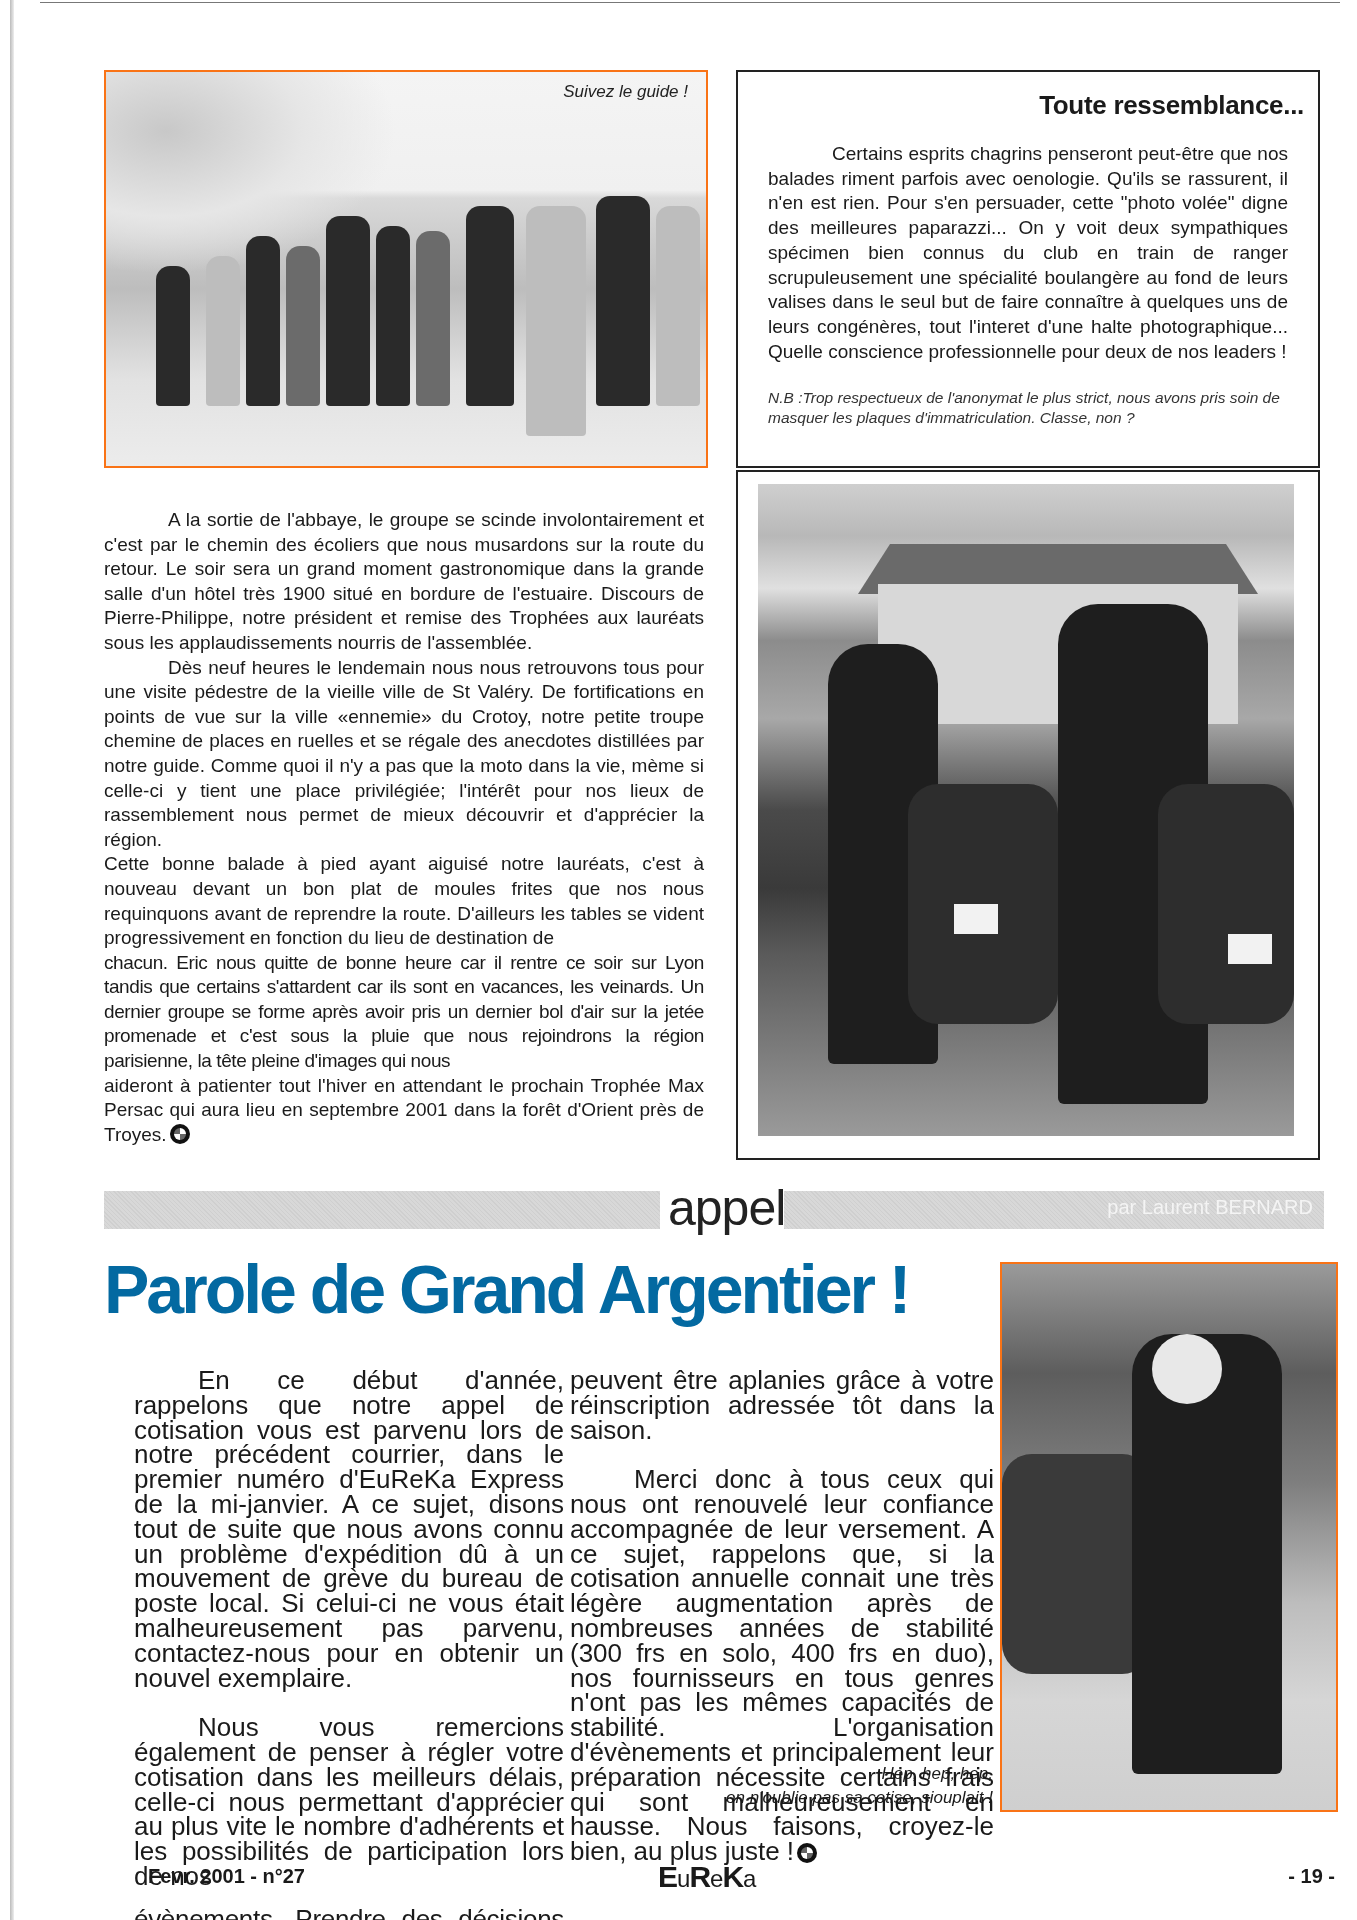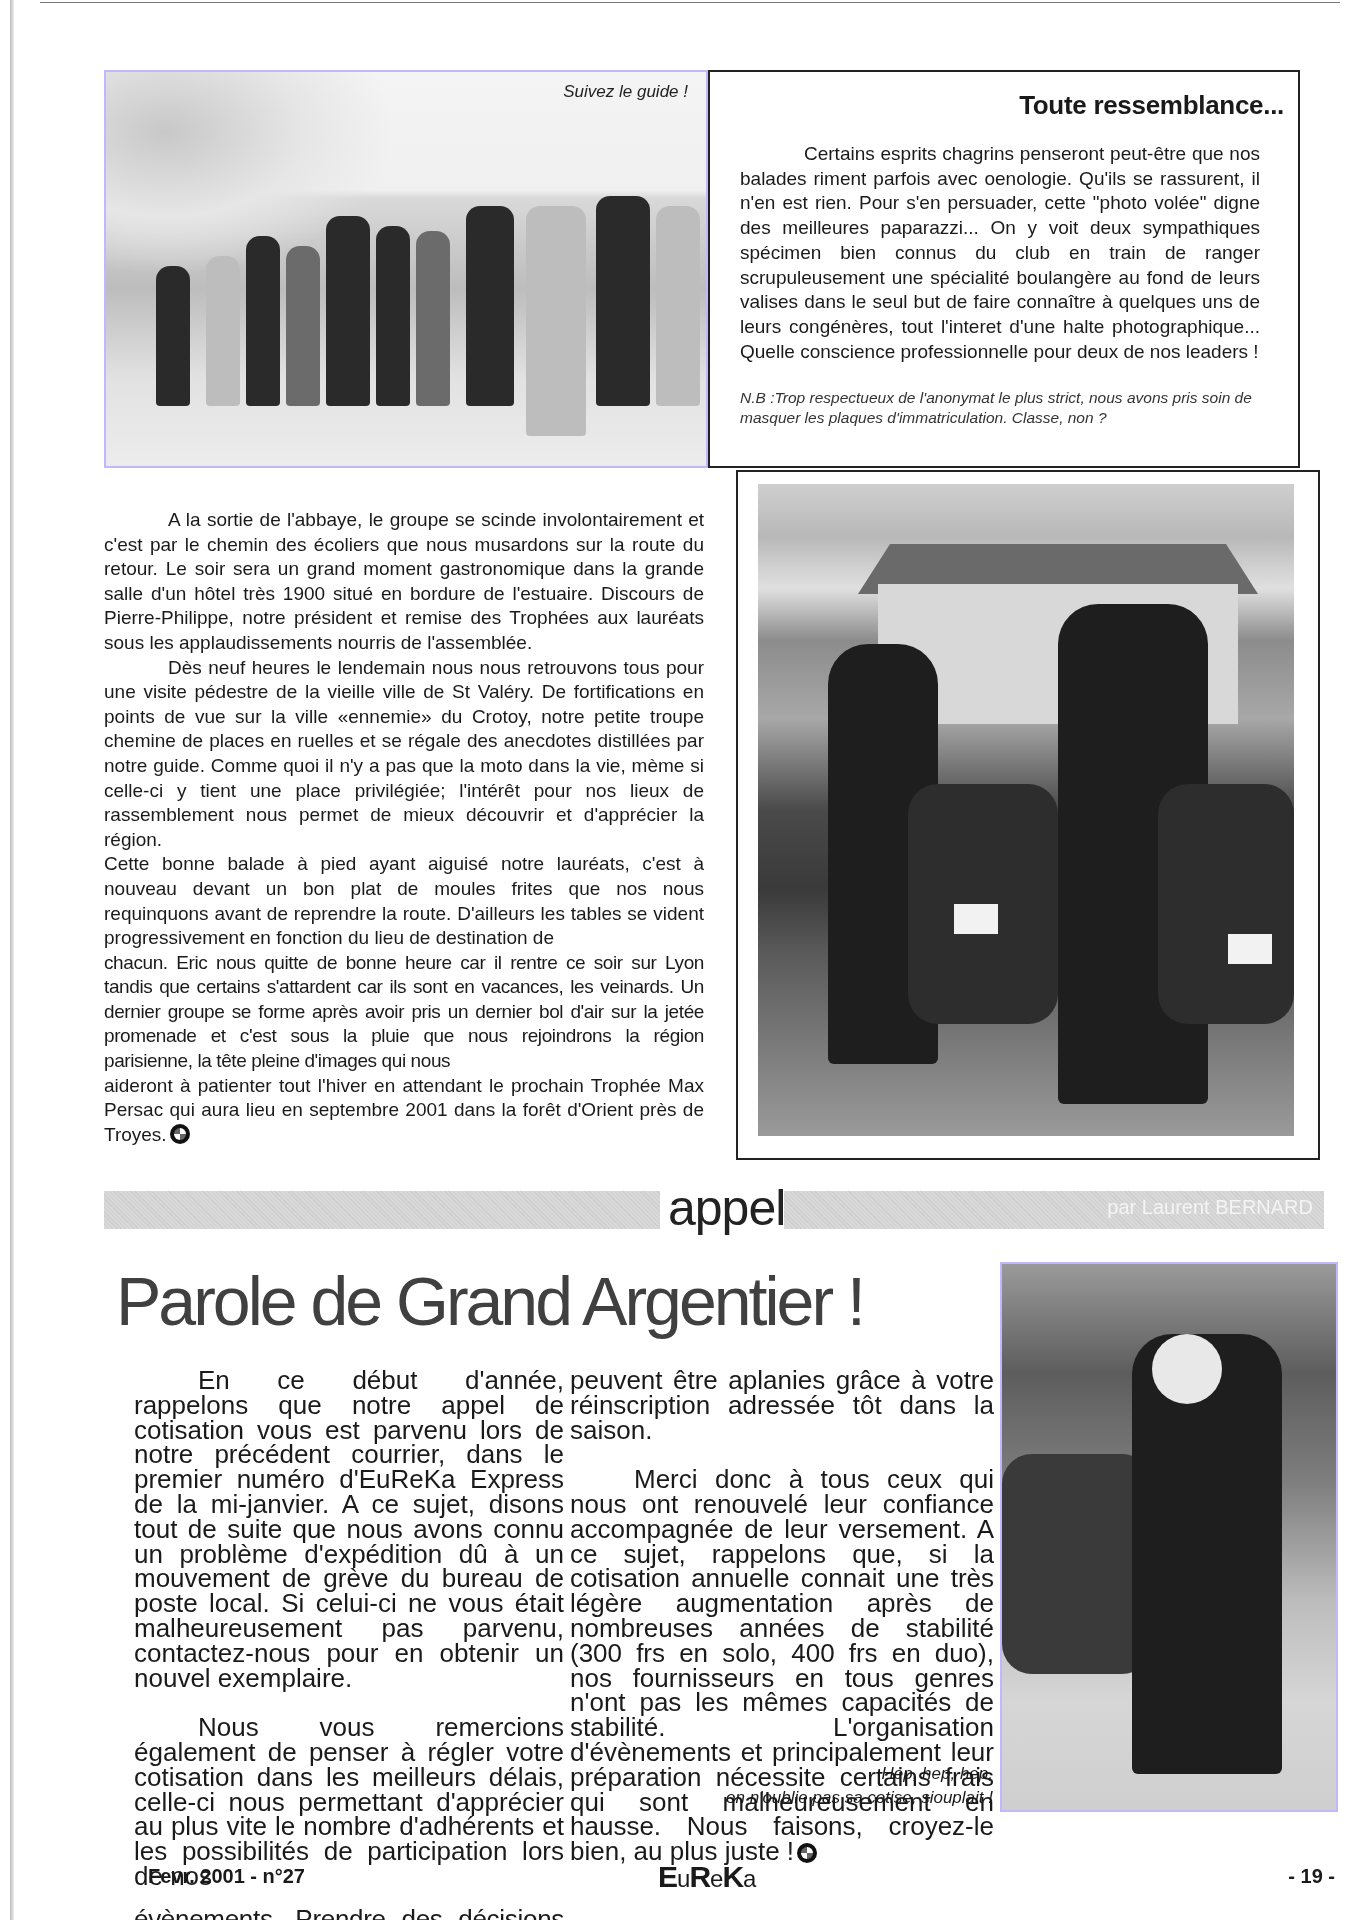--- a/index.html
+++ b/index.html
@@ -4,37 +4,37 @@
 <style>
   html, body { margin: 0; padding: 0; }
   body {
     width: 1357px; height: 1920px; position: relative; overflow: hidden;
     background: #ffffff; color: #1a1a1a;
     font-family: "Liberation Sans", "DejaVu Sans", sans-serif;
   }
   .top-rule { position: absolute; left: 40px; top: 2px; width: 1300px; height: 1px; background: #777; }
   .left-edge { position: absolute; left: 10px; top: 0; width: 4px; height: 1920px; background: linear-gradient(90deg,#bbb,#eee); }
 
-  .photo { position: absolute; border: 2px solid #c4b5fd; overflow: hidden; }
+  .photo { position: absolute; border: 2px solid #f97316; overflow: hidden; }
   .photo-bg { position: absolute; inset: 0; }
   .caption-italic { position: absolute; font-style: italic; font-size: 17px; color: #222; }
 
   
   #photo-group { left: 104px; top: 70px; width: 600px; height: 394px; }
   #photo-group .photo-bg {
     background:
       radial-gradient(ellipse at 10% 15%, #c8c8c8 0, #e6e6e6 18%, transparent 30%),
       linear-gradient(180deg, #f4f4f4 0%, #f0f0f0 30%, #d9d9d9 32%, #bdbdbd 55%, #e2e2e2 78%, #ececec 100%);
   }
   .crowd { position: absolute; bottom: 60px; width: 34px; border-radius: 14px 14px 4px 4px; background: #2a2a2a; }
   .crowd.light { background: #bdbdbd; }
   .crowd.mid { background: #6b6b6b; }
 
   
-  #box-ressemblance { position: absolute; left: 708px; top: 70px; width: 580px; height: 394px; border: 2px solid #222; padding-left: 8px; }
+  #box-ressemblance { position: absolute; left: 736px; top: 70px; width: 580px; height: 394px; border: 2px solid #222; }
   #box-ressemblance h2 { position: absolute; right: 14px; top: 18px; margin: 0; font-size: 26px; font-weight: bold; letter-spacing: -0.3px; }
   #box-ressemblance .body { position: absolute; left: 30px; top: 70px; width: 520px; font-size: 19px; line-height: 24.7px; text-align: justify; }
   #box-ressemblance .nb { position: absolute; left: 30px; top: 316px; width: 520px; font-size: 15.5px; line-height: 20px; font-style: italic; color: #333; }
 
   .indent { text-indent: 64px; }
 
   
   #article-left { position: absolute; left: 104px; top: 508px; width: 600px; font-size: 19px; line-height: 24.6px; text-align: justify; }
   #article-left p { margin: 0; }
   #article-left p.condensed { font-family: "Liberation Sans Narrow", "Liberation Sans", sans-serif; letter-spacing: -0.4px; }
@@ -52,21 +52,21 @@
   .bike { position: absolute; background: #2d2d2d; border-radius: 30px; }
   .plate { position: absolute; background: #f2f2f2; width: 44px; height: 30px; }
 
   
   .band { position: absolute; top: 1191px; height: 38px; background: repeating-linear-gradient(45deg,#cfcfcf 0,#cfcfcf 1px,#d8d8d8 1px,#d8d8d8 3px); }
   #band-left { left: 104px; width: 556px; }
   #band-right { left: 784px; width: 540px; }
   #avis-label { position: absolute; left: 668px; top: 1180px; font-size: 50px; line-height: 56px; color: #222; font-family: "Liberation Sans Narrow","Liberation Sans", sans-serif; letter-spacing: -1px; }
   #byline { position: absolute; right: 44px; top: 1196px; font-size: 20px; color: #f4f4f4; font-family: "Liberation Sans Narrow","Liberation Sans", sans-serif; }
 
-  #headline { position: absolute; left: 104px; top: 1250px; margin: 12px; font-size: 68px; font-weight: normal; letter-spacing: -3px; color: #404040; font-family: "Liberation Sans Narrow","Liberation Sans", sans-serif; }
+  #headline { position: absolute; left: 104px; top: 1250px; margin: 0; font-size: 68px; font-weight: bold; letter-spacing: -3px; color: #0369a1; font-family: "Liberation Sans Narrow","Liberation Sans", sans-serif; }
 
   
   .col { position: absolute; font-size: 26px; line-height: 24.8px; text-align: justify; }
   .col p { margin: 0 0 24.8px 0; }
   #col-1 { left: 134px; top: 1368px; width: 430px; }
   #col-2 { left: 570px; top: 1368px; width: 424px; }
   .col .condensed { font-family: "Liberation Sans Narrow","Liberation Sans", sans-serif; letter-spacing: -0.3px; }
 
   #hep-caption { position: absolute; right: 364px; top: 1762px; text-align: right; font-size: 17px; line-height: 24px; font-style: italic; font-family: "Liberation Sans Narrow","Liberation Sans", sans-serif; }
 

